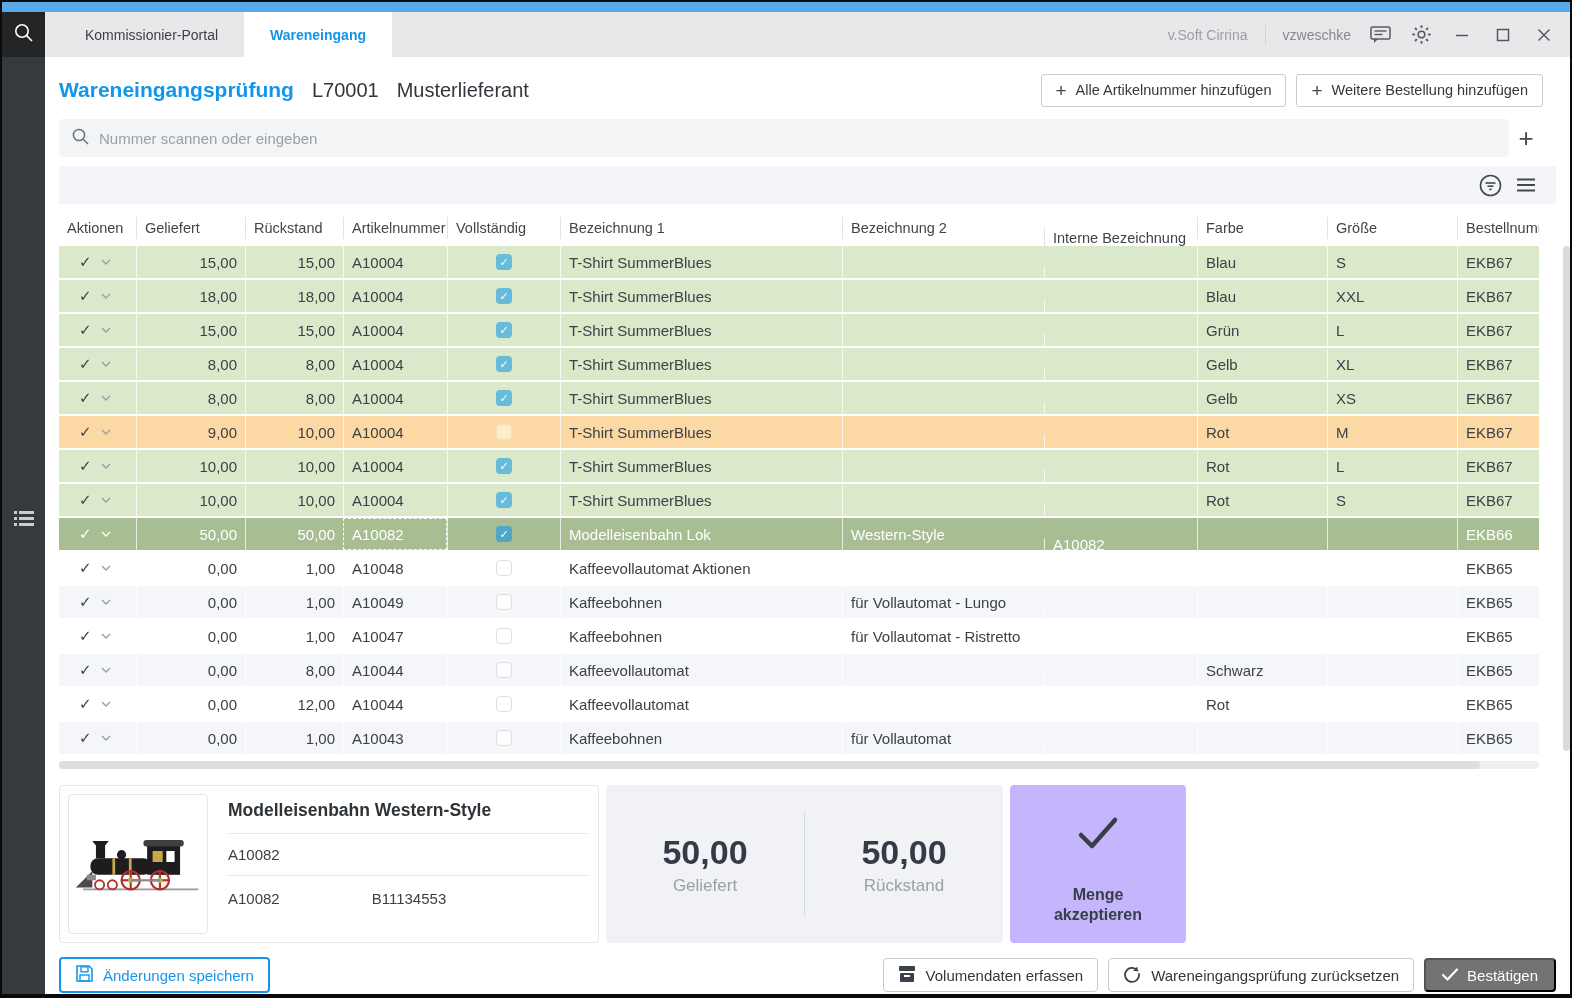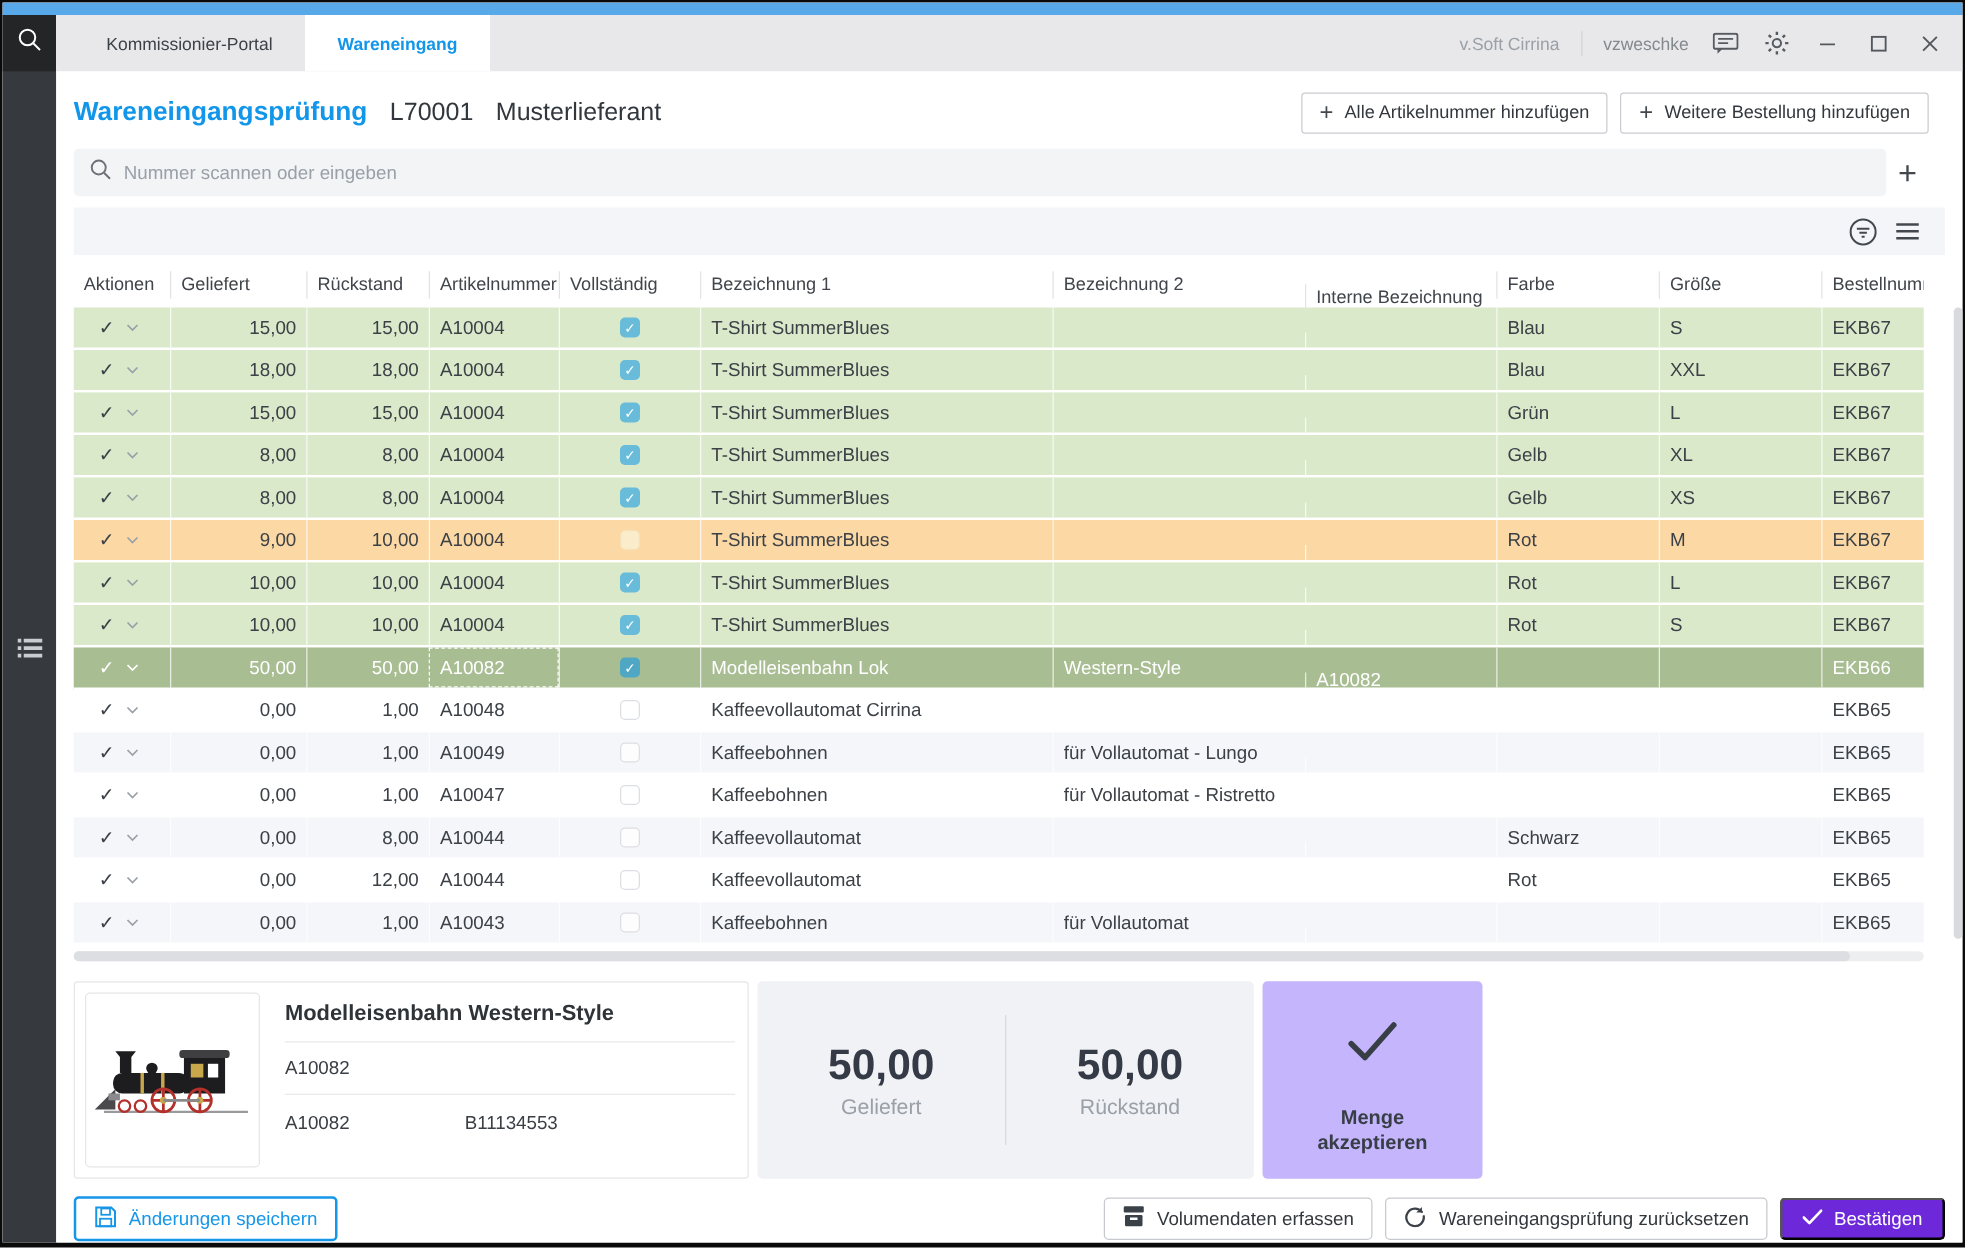--- a/index.html
+++ b/index.html
@@ -106,21 +106,21 @@
   .btn-gray { background:#c4b5fd; color:#383e46;gap:14px; }
   .big-btn:last-child { width:176px; }
 
   
   .footer-row { margin-top:14px; display:flex; align-items:center; }
   .btn-save { display:flex; align-items:center; gap:9px; height:34px; padding:16px 14px; background:#fff;
               border:2px solid #1596e8; border-radius:4px; color:#1596e8; font-size:15px; cursor:pointer;text-align:center; }
   .foot-right { margin-left:auto; display:flex; gap:10px; }
   .btn-foot { display:flex; align-items:center; gap:10px; height:34px; padding:0 14px; background:#fff;
               border:1px solid #c6c9cd; border-radius:4px; font-size:15px; color:#33383e; cursor:pointer; white-space:nowrap; }
-  .btn-confirm { display:flex; align-items:center; gap:9px; height:34px; padding:0 16px; background:#6d28d9;
+  .btn-confirm { display:flex; align-items:center; gap:9px; height:34px; padding:0 16px; background:#737373;
                  border-radius:4px; color:#fff; font-size:15px; cursor:pointer; }
 </style>
 </head>
 <body>
 
 <div class="top-strip"></div>
 
 <div class="main-row">
 
   <div class="sidebar">
@@ -469,21 +469,21 @@
                     <path d="M1 1 L5 5 L9 1" fill="none" stroke="currentColor" stroke-width="1.4"></path>
                   </svg>
                 </span>
               </div>
               <div class="td c1">0,00</div>
               <div class="td c2">1,00</div>
               <div class="td c3">A10048</div>
               <div class="td c4">
                 <span class="cb off"></span>
               </div>
-              <div class="td c5">Kaffeevollautomat Cirrina</div>
+              <div class="td c5">Kaffeevollautomat Aktionen</div>
               <div class="td c6"></div>
               <div class="td c7"></div>
               <div class="td c8"></div>
               <div class="td c9"></div>
               <div class="td c10">EKB65</div>
             </div>
             <div class="trow row-alt">
               <div class="td c0">
                 <span class="act-check">✓</span>
                 <span class="act-chev" style="color:#9aa0a7">

